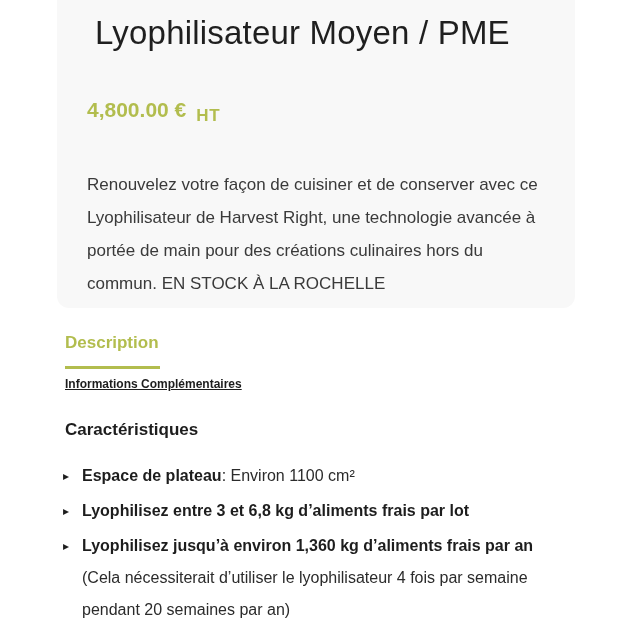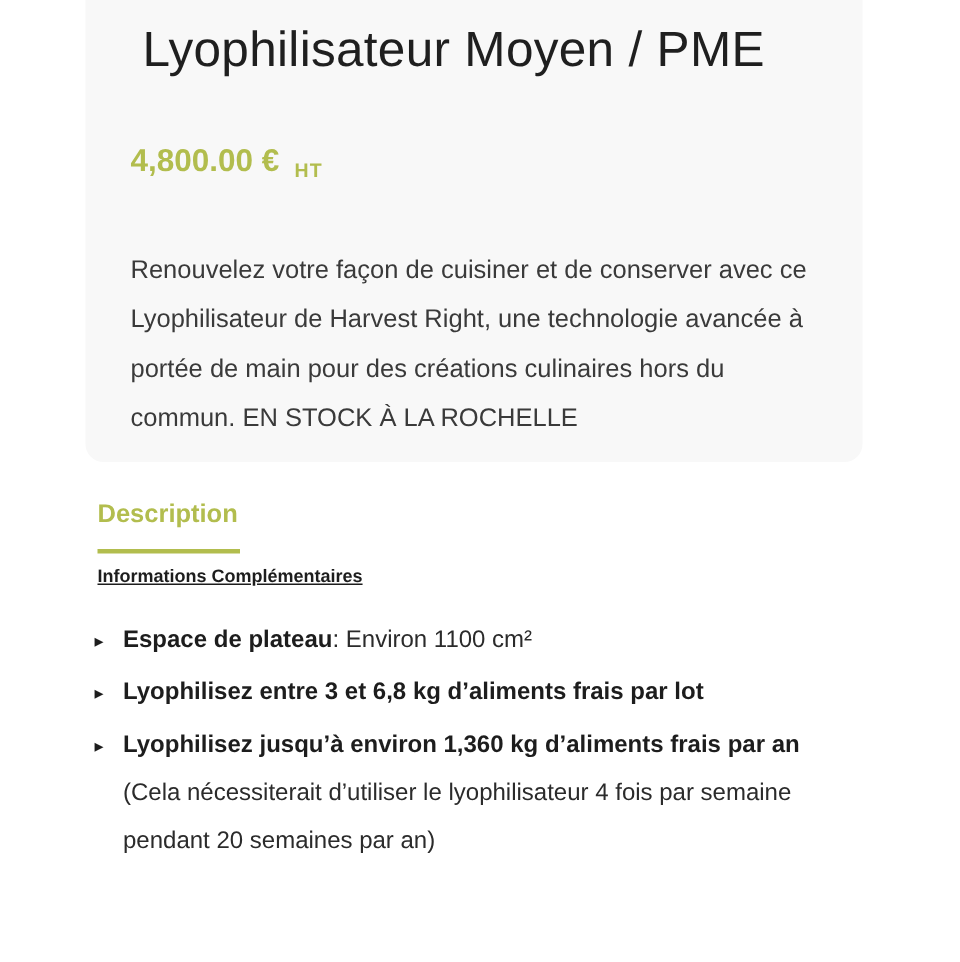--- a/index.html
+++ b/index.html
@@ -31,21 +31,21 @@
     display: flex;
     align-items: center;
     gap: 10px;
   }
   .price-amount {
     font-size: 21px;
     font-weight: 700;
     color: #b2bd4e;
   }
   .price-tax {
-    font-size: 13px;
+    font-size: 17px;
     font-weight: 700;
     color: #b2bd4e;
     letter-spacing: 0.8px;
     margin-top: 12px;
   }
   .product-desc {
     margin-top: 42px;
     max-width: 462px;
     font-size: 17px;
     line-height: 33px;
@@ -121,20 +121,21 @@
     <p class="product-desc">Renouvelez votre façon de cuisiner et de conserver avec ce Lyophilisateur de Harvest Right, une technologie avancée à portée de main pour des créations culinaires hors du commun. EN STOCK À LA ROCHELLE</p>
   </section>
 
   <section class="content-area">
 
     <div class="tab-active">Description</div>
     <div class="tab-underline"></div>
 
     <div class="tab-secondary">Informations Complémentaires</div>
 
+    <h2 class="characteristics-heading">Caractéristiques</h2>
 
     <ul class="characteristics">
       <li>
         <span class="bullet">▸</span>
         <b>Espace de plateau</b><span class="item-value">: Environ 1100 cm²</span>
       </li>
       <li>
         <span class="bullet">▸</span>
         <b>Lyophilisez entre 3 et 6,8 kg d’aliments frais par lot</b><span class="item-value"></span>
       </li>

